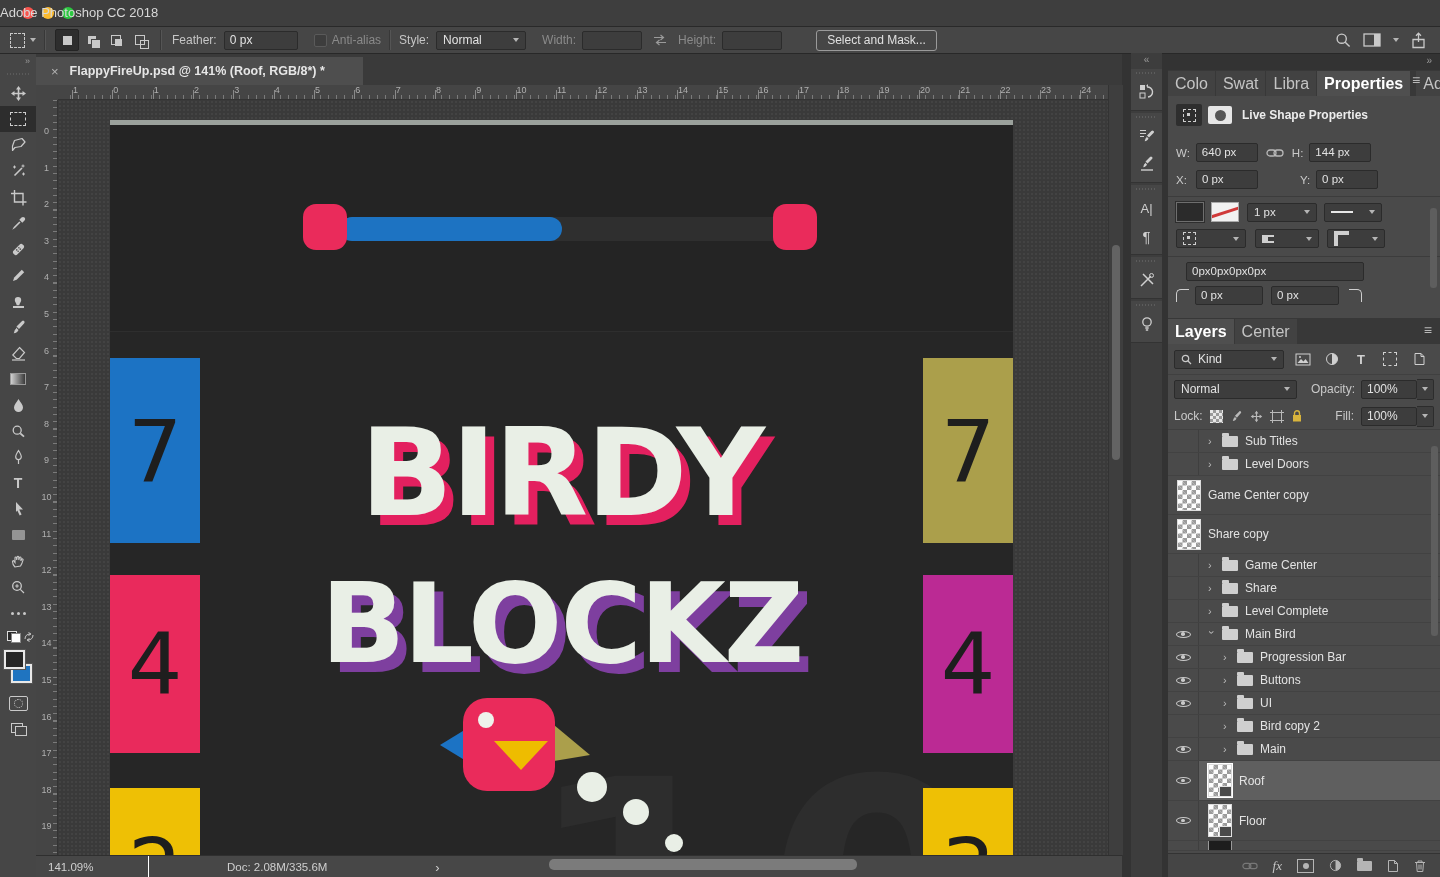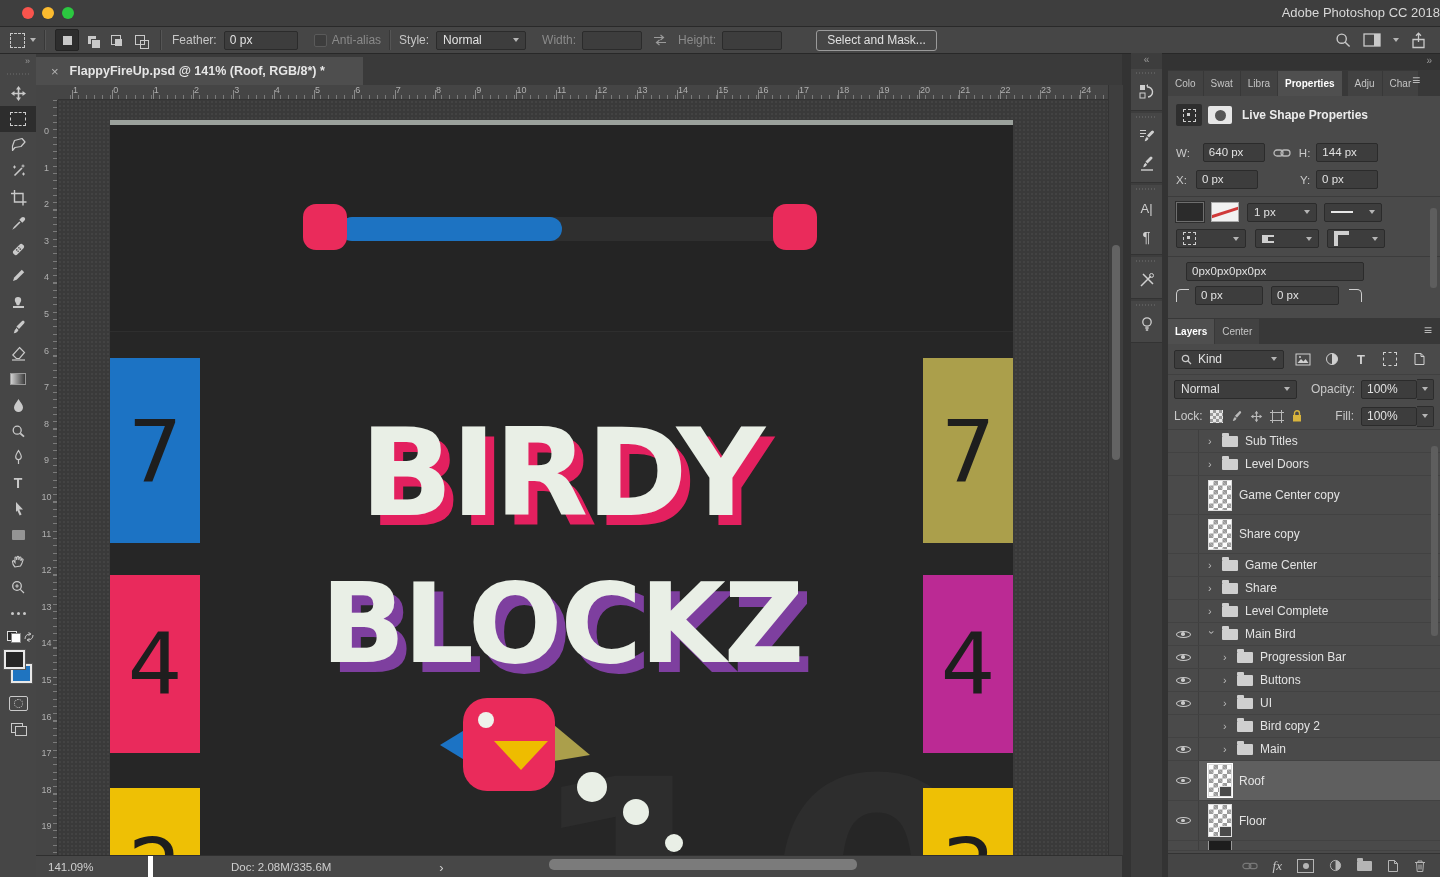--- a/index.html
+++ b/index.html
@@ -5,21 +5,21 @@
   html,body{margin:0;padding:0;background:#222;}
   #app{position:relative;width:1440px;height:877px;background:#333;font-family:"Liberation Sans",sans-serif;overflow:hidden;color:#ddd;-webkit-user-select:none;}
   .abs{position:absolute;}
 
   
   .titlebar{position:absolute;left:0;top:0;width:1440px;height:26px;background:#3e3e3e;border-bottom:1px solid #292929;}
   .tl{position:absolute;top:7px;width:12px;height:12px;border-radius:50%;}
   .tl.red{left:22px;background:#f9544d;}
   .tl.yel{left:42px;background:#fcbb2f;}
   .tl.grn{left:62px;background:#2bc840;}
-  .wtitle{position:absolute;left:0;right:0;top:0;height:26px;line-height:26px;text-align:right;font-size:13px;color:#d8d8d8;}
+  .wtitle{position:absolute;left:0;right:0;top:0;height:26px;line-height:26px;text-align:left;font-size:13px;color:#d8d8d8;}
 
   
   .optionsbar{position:absolute;left:0;top:27px;width:1440px;height:26px;background:#464646;border-bottom:1px solid #282828;display:flex;align-items:center;font-size:12px;color:#c6c6c6;}
   .vsep{width:1px;height:20px;background:#383838;border-right:1px solid #555;margin:0 8px;flex:none;}
   .toolchip{display:flex;align-items:center;gap:5px;margin-left:10px;flex:none;}
   .dashsq{width:13px;height:13px;border:1px dashed #c9c9c9;}
   .tri{width:0;height:0;border-left:3.5px solid transparent;border-right:3.5px solid transparent;border-top:4px solid #b5b5b5;flex:none;}
   .modebtn{width:22px;height:20px;display:flex;align-items:center;justify-content:center;flex:none;border-radius:2px;margin:0 1px;}
   .modebtn.sel{background:#2e2e2e;border:1px solid #242424;}
   .msq{width:9px;height:9px;background:#c9c9c9;}
@@ -95,36 +95,36 @@
   .gtitle.t2{top:448px;font-size:111px;text-shadow:9px 10px 0 #7e3f9f;}
   .trail{position:absolute;background:#e9efe6;border-radius:50%;}
   .d1{left:467px;top:652px;width:30px;height:30px;}
   .d2{left:513px;top:679px;width:26px;height:26px;}
   .d3{left:555px;top:714px;width:18px;height:18px;}
 
   
   .vscroll{position:absolute;left:1108px;top:85px;width:14px;height:770px;background:#3e3e3e;border-left:1px solid #333;}
   .vthumb{position:absolute;left:3px;top:160px;width:8px;height:215px;background:#636363;border-radius:4px;}
   .statusbar{position:absolute;left:36px;top:855px;width:1086px;height:22px;background:#474747;border-top:1px solid #2f2f2f;display:flex;align-items:center;font-size:11.5px;color:#cfcfcf;}
-  .zoombox{width:100px;padding-left:12px;align-self:stretch;display:flex;align-items:center;border-right:5px solid #ffffff;}
+  .zoombox{width:100px;padding-left:12px;align-self:stretch;display:flex;align-items:center;border-right:1px solid #ffffff;}
   .docinfo{margin-left:78px;}
   .statchev{margin-left:108px;color:#cfcfcf;font-size:13px;}
   .hthumb{position:absolute;left:549px;top:859px;width:308px;height:11px;background:#7b7b7b;border-radius:5px;}
 
   
   .strip{position:absolute;left:1131px;top:53px;width:31px;height:824px;background:#3d3d3d;}
   .strip-head{height:14px;text-align:center;color:#9a9a9a;font-size:10px;line-height:13px;}
   .sgroup{background:#464646;border-bottom:1px solid #333;padding-bottom:4px;}
   .grip2{height:7px;margin:2px 5px 2px;background:repeating-linear-gradient(90deg,#5c5c5c 0 1px,transparent 1px 3px);background-size:100% 2px;background-repeat:no-repeat;background-position:0 3px;}
   .sbtn{width:31px;height:28px;display:flex;align-items:center;justify-content:center;color:#cfcfcf;font-size:12px;}
 
   
   .panelhead{position:absolute;left:1168px;top:53px;width:272px;height:17px;color:#9a9a9a;font-size:10px;text-align:right;padding-right:8px;box-sizing:border-box;line-height:15px;}
   .ptabs{position:absolute;left:1168px;top:70px;width:272px;height:26px;background:#383838;display:flex;align-items:flex-end;}
-  .ptab{height:25px;line-height:25px;padding:0 7px;background:#424242;color:#c4c4c4;font-size:10px;margin-right:1px;flex:none;}
+  .ptab{height:25px;line-height:25px;padding:0 7px;background:#424242;color:#c4c4c4;font-size:16px;margin-right:1px;flex:none;}
   .ptab.active{background:#4f4f4f;color:#fff;font-weight:bold;}
   .ptab.gap{margin-left:5px;}
 
   .propspanel{position:absolute;left:1168px;top:96px;width:272px;height:222px;background:#4a4a4a;font-size:11.5px;}
   .prow{position:absolute;display:flex;align-items:center;}
   .propbtn{width:26px;height:22px;border-radius:2px;display:flex;align-items:center;justify-content:center;}
   .propbtn.sel{background:#2e2e2e;}
   .maskchip{width:24px;height:18px;background:#e6e6e6;border-radius:2px;display:flex;align-items:center;justify-content:center;}
   .maskchip i{width:11px;height:11px;border-radius:50%;background:#555;}
   .ptitle{font-weight:bold;color:#ececec;font-size:12px;margin-left:10px;}
@@ -153,21 +153,21 @@
   .lblend{height:28px;display:flex;align-items:center;padding:0 6px;gap:6px;}
   .blendsel{width:120px;}
   .llock{height:26px;display:flex;align-items:center;padding:0 6px;gap:7px;border-bottom:1px solid #404040;}
   .checker12{width:13px;height:13px;background-image:linear-gradient(45deg,#9a9a9a 25%,transparent 25%,transparent 75%,#9a9a9a 75%),linear-gradient(45deg,#9a9a9a 25%,#e8e8e8 25%,#e8e8e8 75%,#9a9a9a 75%);background-size:6px 6px;background-position:0 0,3px 3px;background-color:#e8e8e8;}
   .opfield{display:flex;align-items:center;}
   .opfield .val{width:44px;}
   .opfield .dd{width:16px;height:19px;background:#3e3e3e;border:1px solid #2c2c2c;border-left:none;display:flex;align-items:center;justify-content:center;border-radius:0 2px 2px 0;}
 
   .llist{overflow:hidden;}
   .lrow{display:flex;align-items:stretch;border-bottom:1px solid #424242;height:23px;box-sizing:border-box;}
-  .lrow.tall{height:39px;}
+  .lrow.tall{height:39px;flex-direction:column;}
   .lrow.th40{height:40px;}
   .lrow.stub{height:10px;overflow:hidden;}
   .eyecell{width:30px;flex:none;border-right:1px solid #3f3f3f;display:flex;align-items:center;justify-content:center;}
   .eye{width:15px;height:13px;position:relative;display:none;}
   .lrow.eye-on .eye{display:block;}
   .eye::before{content:"";position:absolute;left:0;right:0;top:3px;bottom:3px;border:1.3px solid #c9c9c9;border-radius:50%;}
   .eye::after{content:"";position:absolute;left:5.5px;top:4.8px;width:3.6px;height:3.6px;border-radius:50%;background:#c9c9c9;}
   .lmain{flex:1;display:flex;align-items:center;gap:7px;padding-left:9px;}
   .lrow.indent .lmain{padding-left:24px;}
   .lrow.selected .lmain{background:#5f5f5f;}
@@ -598,21 +598,21 @@
             <i></i>
           </span>
       </div>
       <div class="maskchip" style="margin-left:6px">
           <i></i>
         </div>
       <span class="ptitle">Live Shape Properties</span>
     </div>
     <div class="prow" style="left:8px;top:47px;">
       <span class="plabel">W:</span>
-      <span class="psfield" style="width:50px;margin-left:13px">640 px</span>
+      <span class="psfield" style="width:50px;margin-left:6px">640 px</span>
       <svg width="18" height="10" viewBox="0 0 18 10" style="margin-left:8px">
         <rect x="1" y="2" width="9" height="6" rx="3" stroke="#b9b9b9" stroke-width="1.3" fill="none"></rect>
           <rect x="8" y="2" width="9" height="6" rx="3" stroke="#b9b9b9" stroke-width="1.3" fill="none"></rect>
       </svg>
       <span class="plabel" style="margin-left:8px">H:</span>
       <span class="psfield" style="width:50px;margin-left:6px">144 px</span>
     </div>
     <div class="prow" style="left:8px;top:74px;">
       <span class="plabel">X:</span>
       <span class="psfield" style="width:50px;margin-left:9px">0 px</span>

